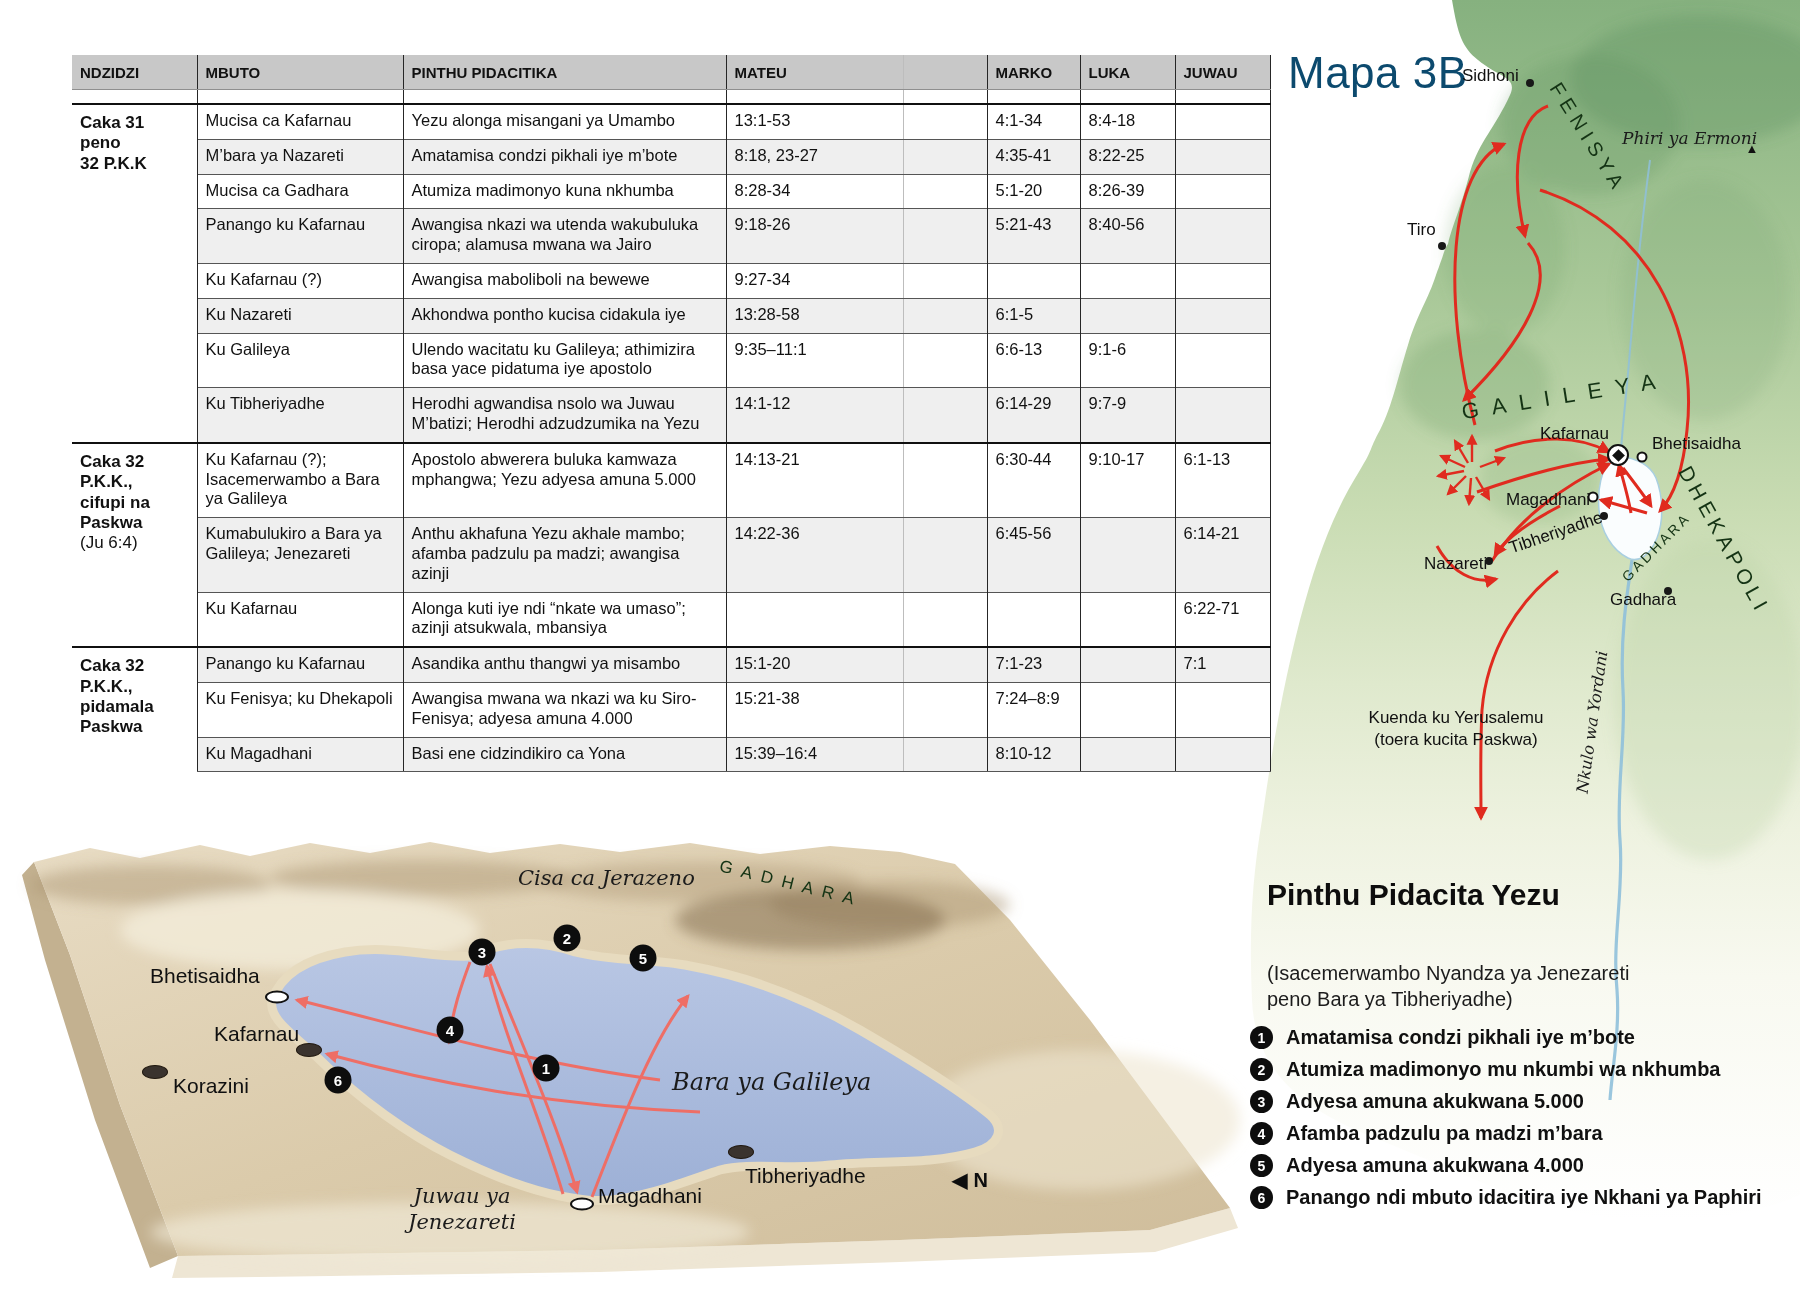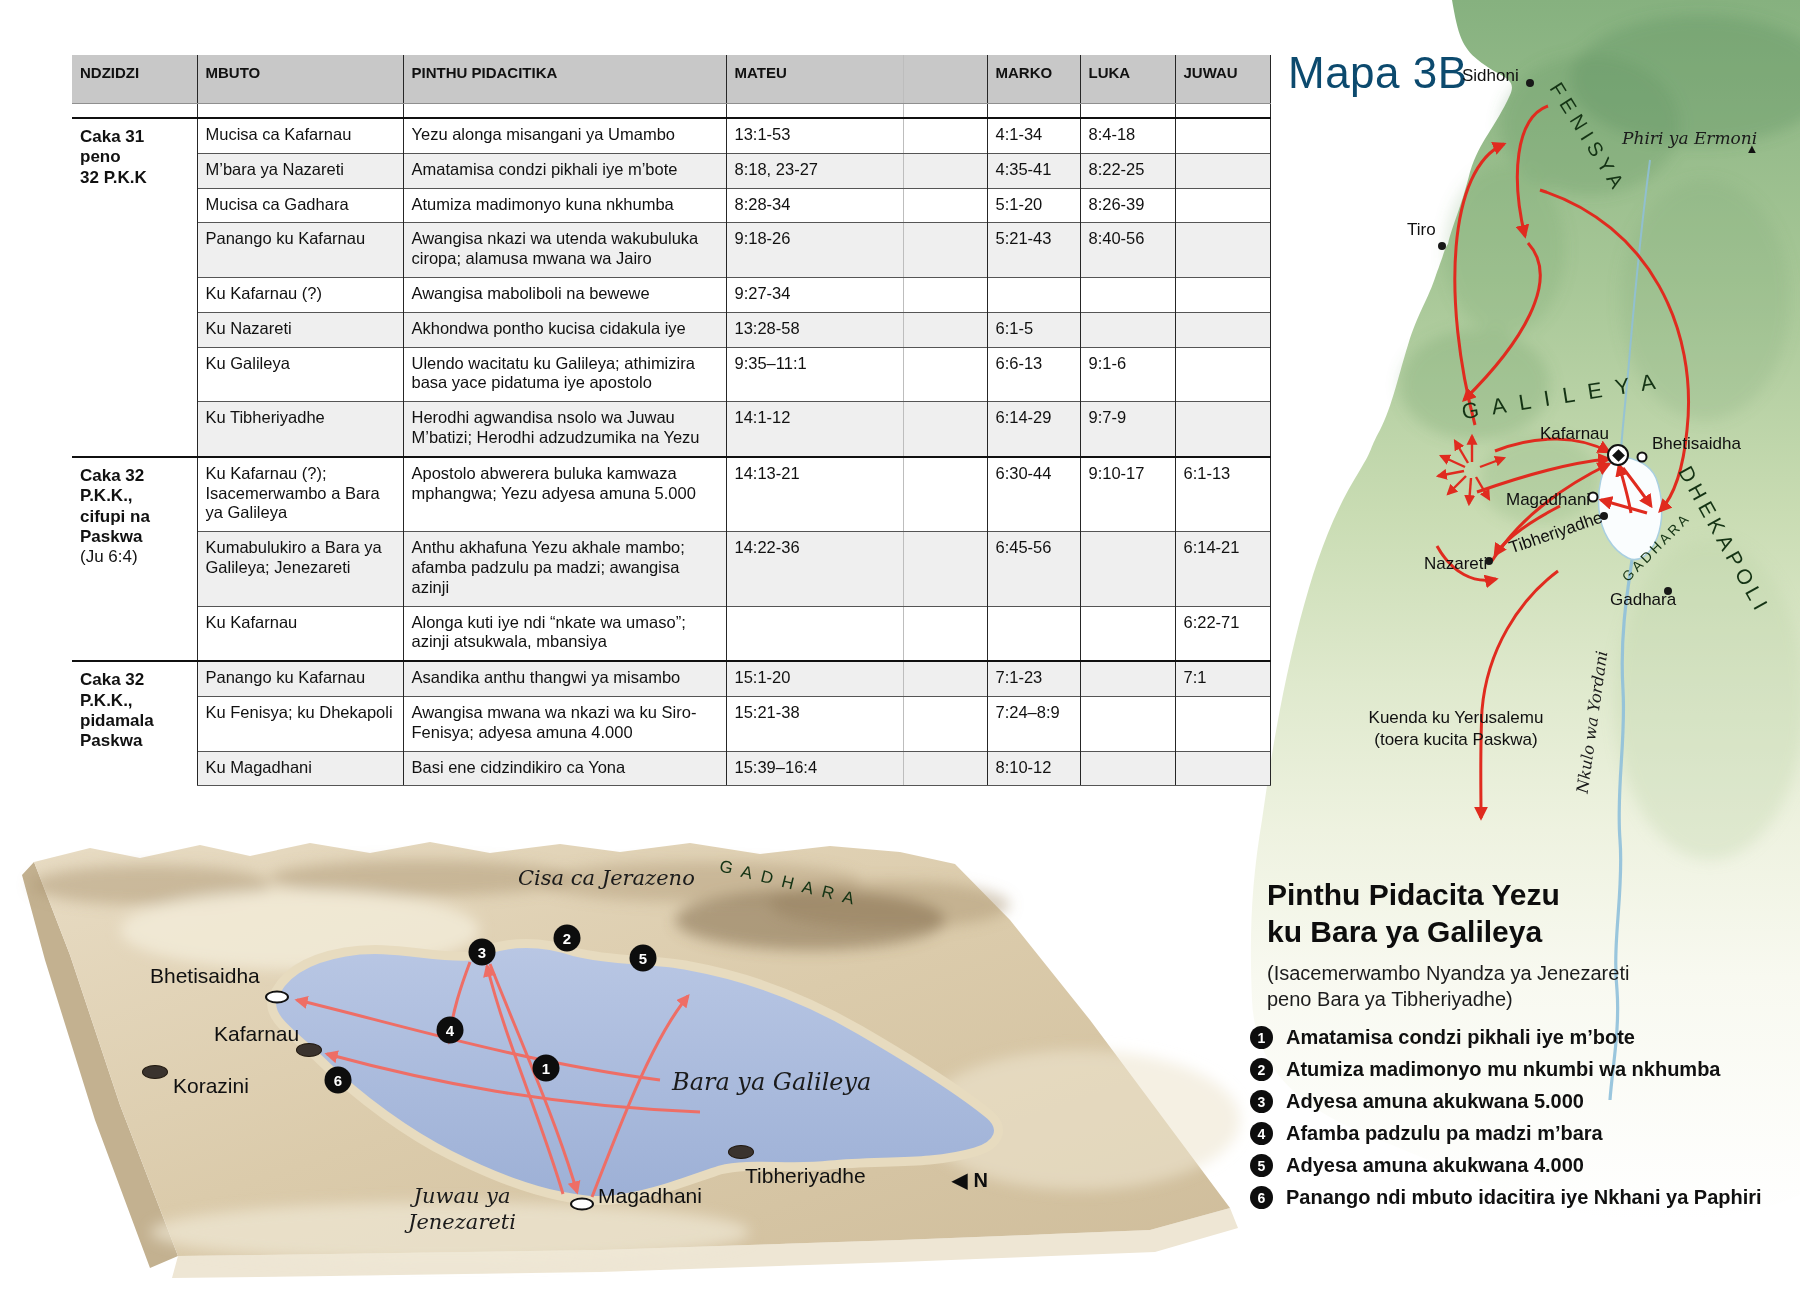--- a/index.html
+++ b/index.html
@@ -3,21 +3,21 @@
 <meta charset="utf-8">
 <style>
   html,body{margin:0;padding:0;background:#fff;}
   #canvas{position:relative;width:1800px;height:1300px;background:#fff;overflow:hidden;
           font-family:"Liberation Sans",sans-serif;color:#111;}
   #art{position:absolute;left:0;top:0;}
   
   #events-table{position:absolute;left:72px;top:55px;width:1198px;border-collapse:collapse;
                 table-layout:fixed;font-size:16.5px;line-height:1.2;}
   #events-table th{background:#c8c8c8;font-size:15px;font-weight:700;text-align:left;
-                   padding:9px 8px 21px;border-bottom:1px solid #8f8f8f;}
+                   padding:9px 8px 7px;border-bottom:1px solid #8f8f8f;}
   #events-table td{vertical-align:top;padding:6px 8px 8px;}
   #events-table td,#events-table th{border-left:1px solid #262626;}
   #events-table td.c0,#events-table th.c0{border-left:none;}
   #events-table td.c6,#events-table th.c6{border-right:1px solid #262626;}
   #events-table tr.spacer td{height:13px;padding:0;border-top:none;}
   #events-table tr.datarow td{border-top:1px solid #555;}
   #events-table tr.sec-start td{border-top:2px solid #101010;}
   #events-table tr.tbl-end td{border-bottom:1px solid #555;}
   #events-table td.alt{background:#efefef;}
   #events-table td.c3,#events-table th.c3{background-image:linear-gradient(#bdbdbd,#bdbdbd);
@@ -338,21 +338,20 @@
           <td class="c5 alt"></td>
           <td class="c6 alt"></td>
         </tr>
       </tbody>
   </table>
 
   <div id="map-title">Mapa 3B</div>
 
   <div id="legend-heading">
     <div>Pinthu Pidacita Yezu</div>
-    <div>ku Bara ya Galileya</div>
   </div>
   <div id="legend-sub">
     <div>(Isacemerwambo Nyandza ya Jenezareti</div>
     <div>peno Bara ya Tibheriyadhe)</div>
   </div>
   <ol id="legend-items">
       <li>
         <span class="badge">1</span>
         <span class="itxt">Amatamisa condzi pikhali iye m’bote</span>
       </li>

